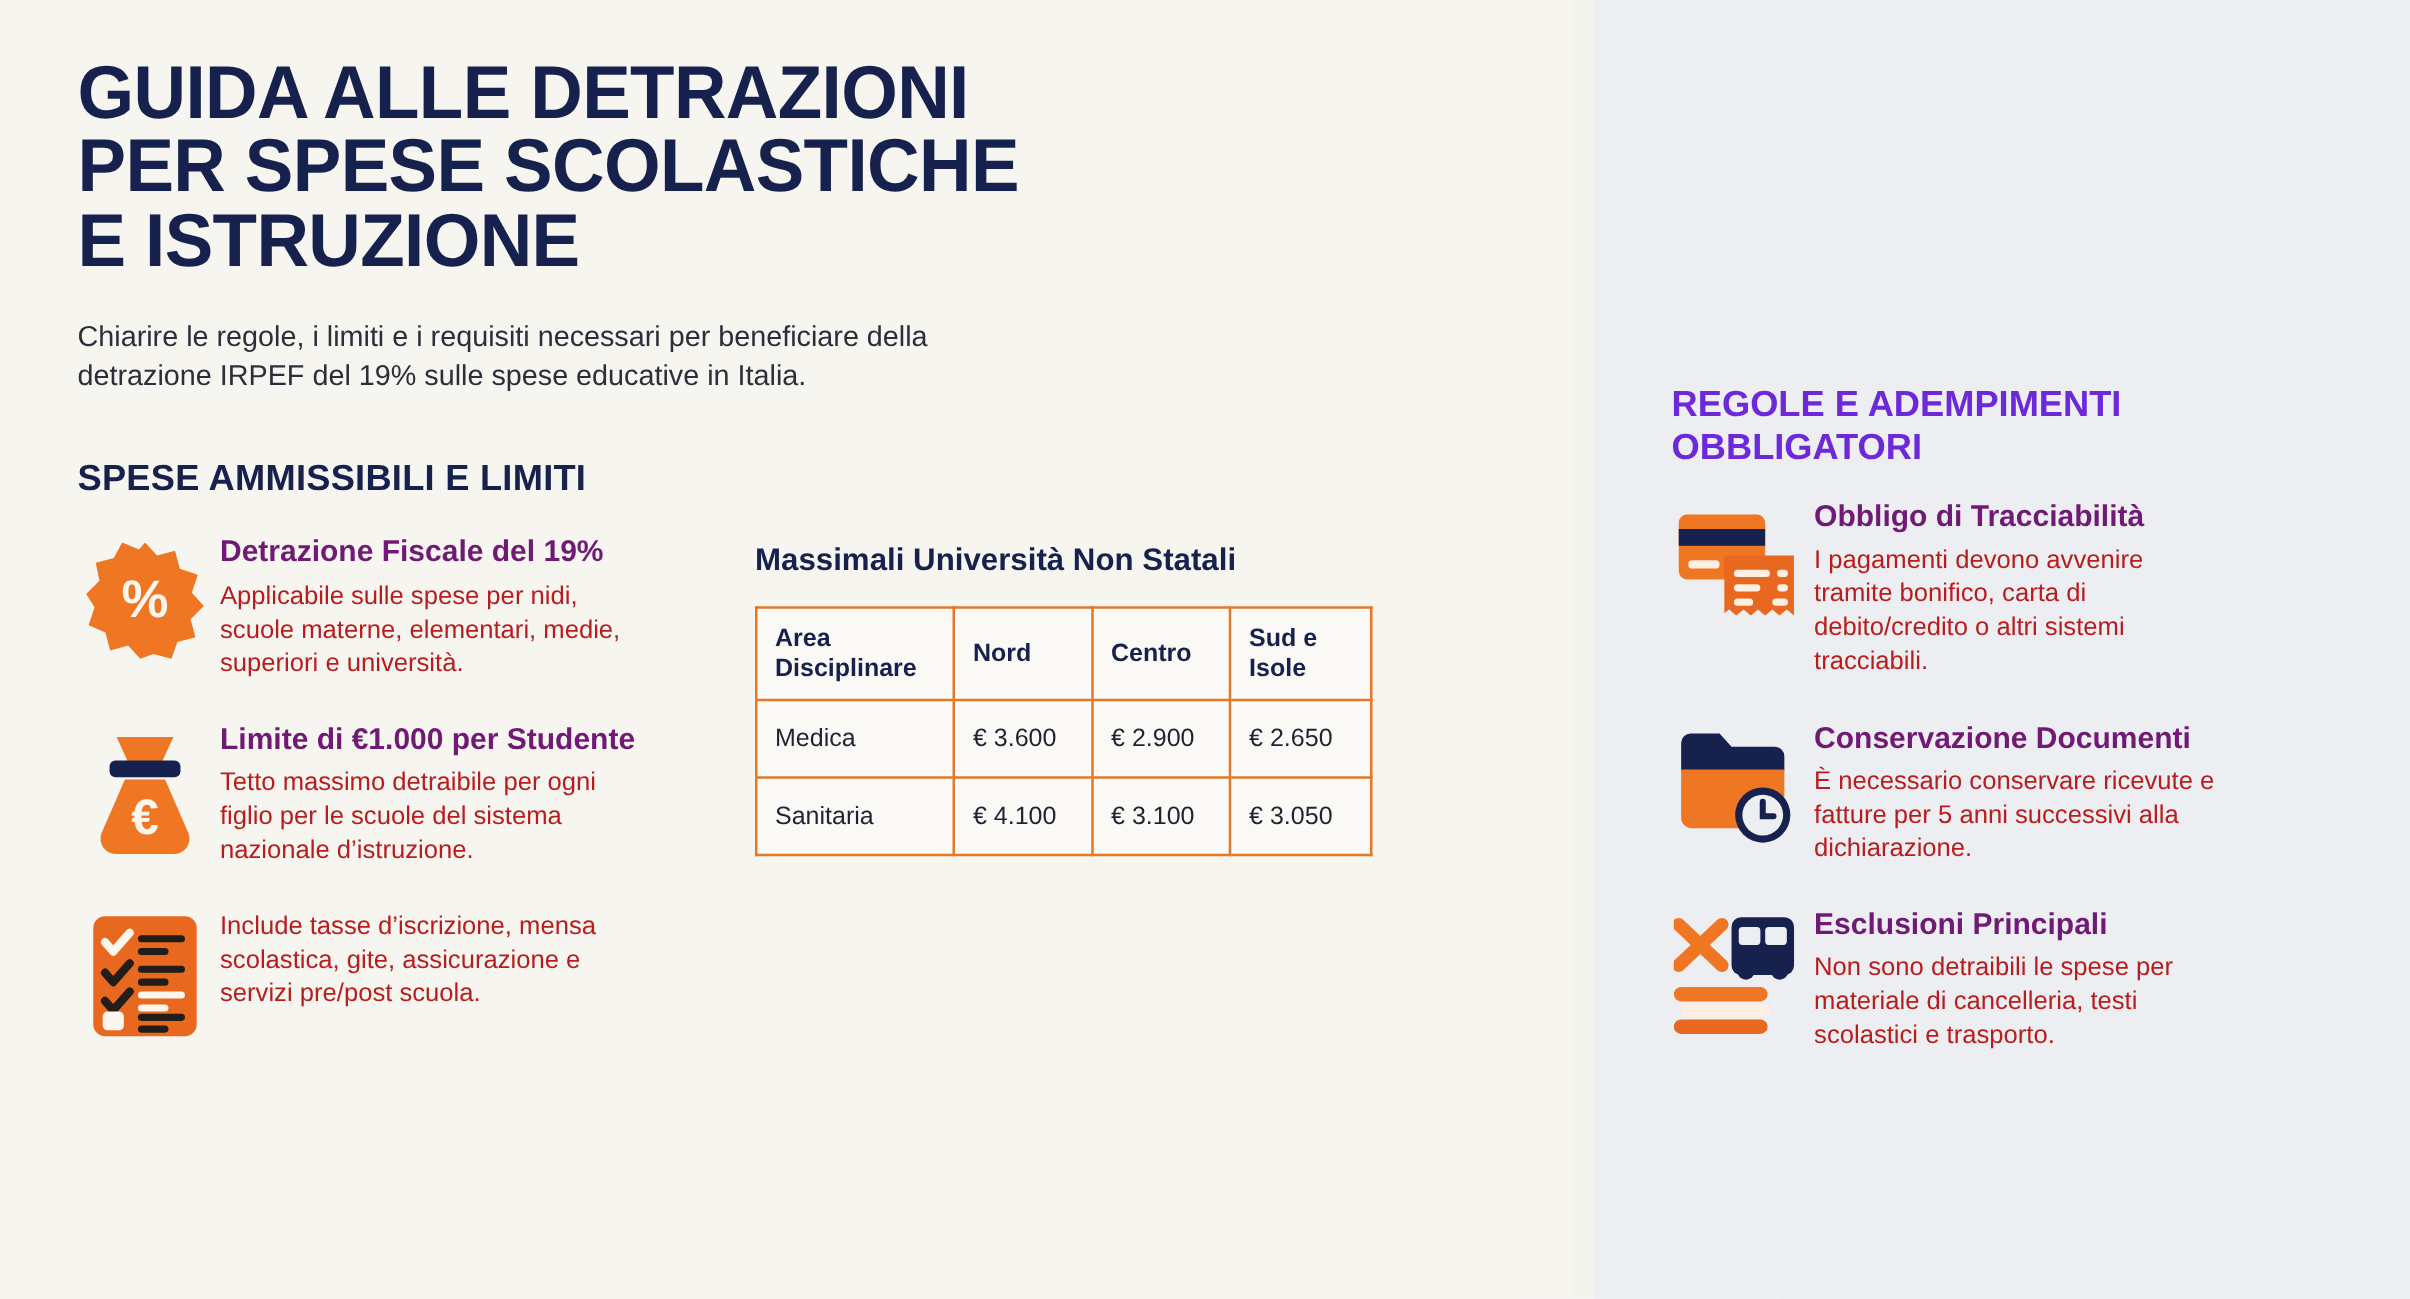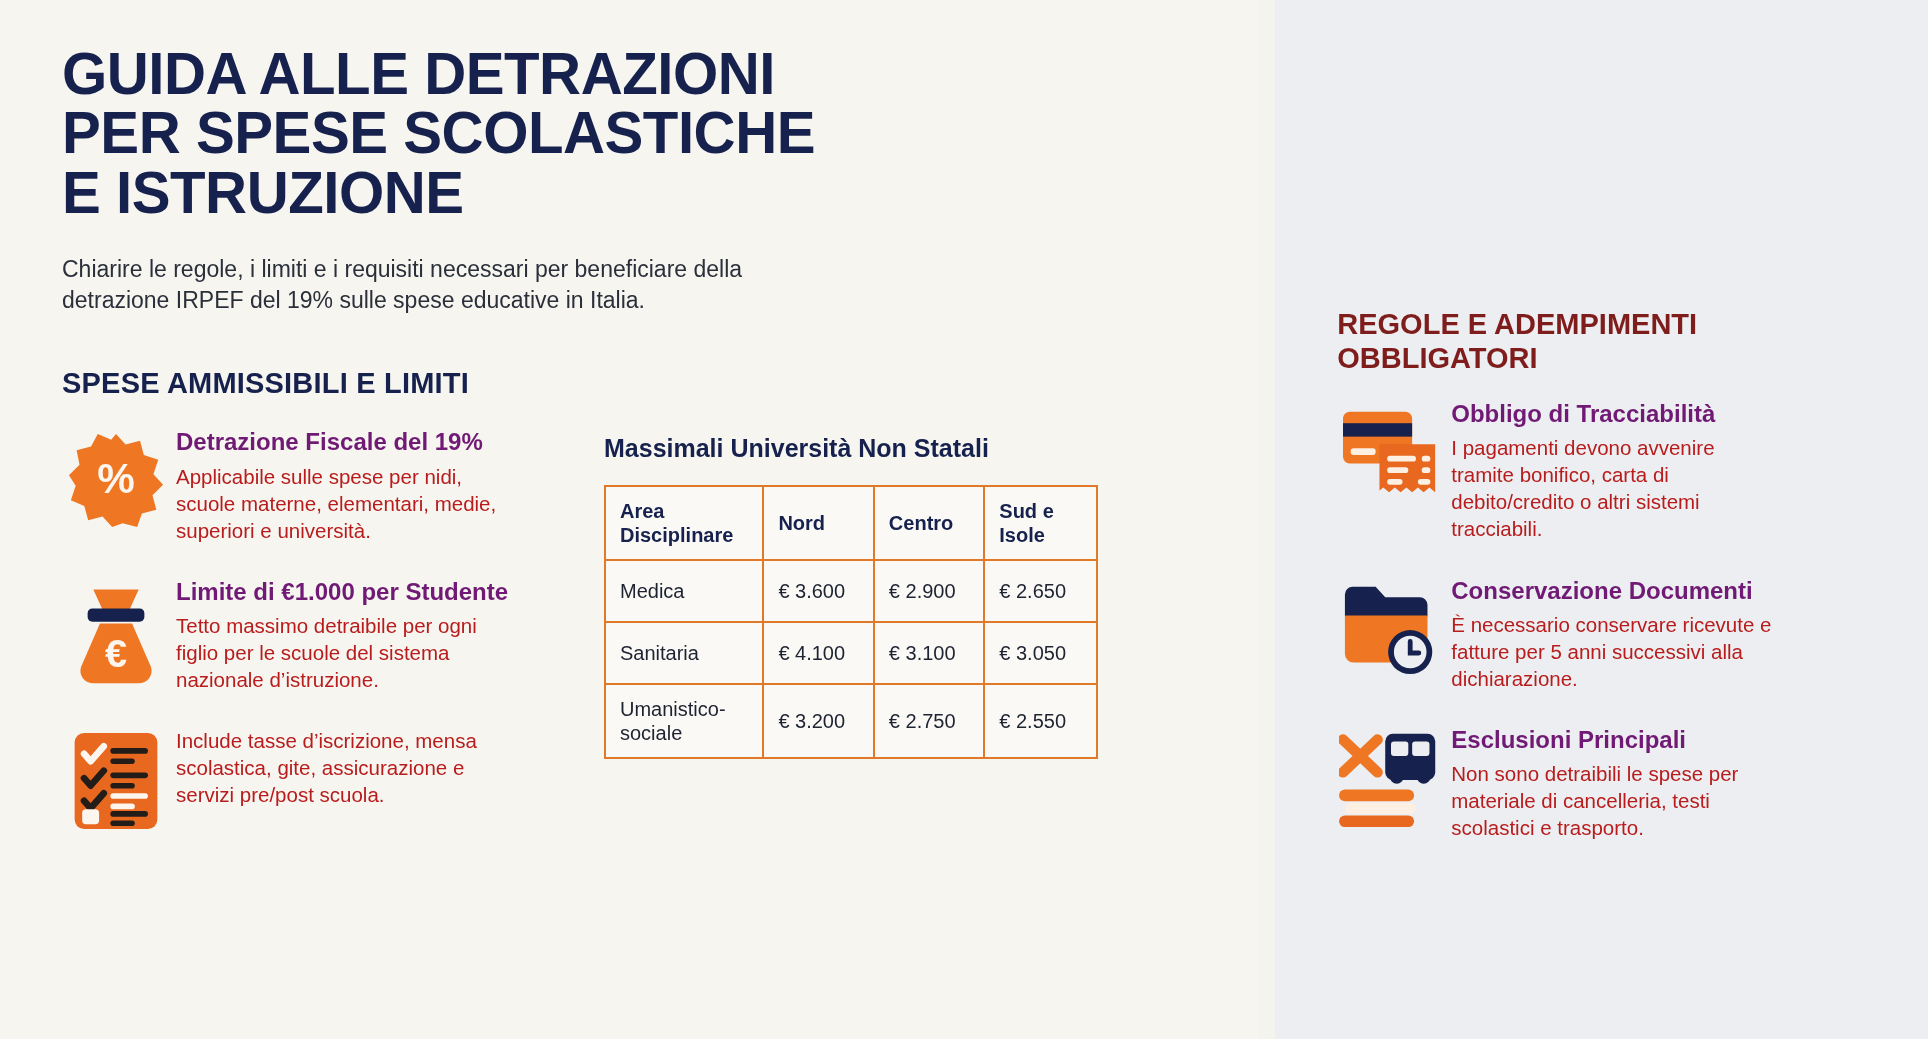--- a/index.html
+++ b/index.html
@@ -76,21 +76,21 @@
   .item p {
     font-size:20.5px; line-height:1.32; color:#b91c1c; max-width:330px;
   }
 
   
   .right-panel .item p { max-width:330px; }
   .right-panel .item h3 { font-size:24px; }
 
   h2.right-head {
     position:absolute; top:307px; left:62px;
-    font-size:29px; font-weight:bold; color:#7f1d1d;
+    font-size:29px; font-weight:bold; color:#6d28d9;
     text-transform:uppercase; line-height:1.18;
   }
   h2.right-head span { display:block; }
   .right-items { position:absolute; top:400px; left:62px; width:596px; }
 
   
   .tbl-title {
     font-size:25px; font-weight:bold; color:#16224d; margin-bottom:22px;
   }
   table.massimali {
@@ -215,26 +215,20 @@
               <td>€ 3.600</td>
               <td>€ 2.900</td>
               <td>€ 2.650</td>
             </tr>
             <tr>
               <td>Sanitaria</td>
               <td>€ 4.100</td>
               <td>€ 3.100</td>
               <td>€ 3.050</td>
             </tr>
-            <tr>
-              <td>Umanistico-sociale</td>
-              <td>€ 3.200</td>
-              <td>€ 2.750</td>
-              <td>€ 2.550</td>
-            </tr>
           </tbody>
         </table>
       </div>
 
     </div>
   </div>
 
   <div class="right-panel">
 
     <h2 class="right-head">

